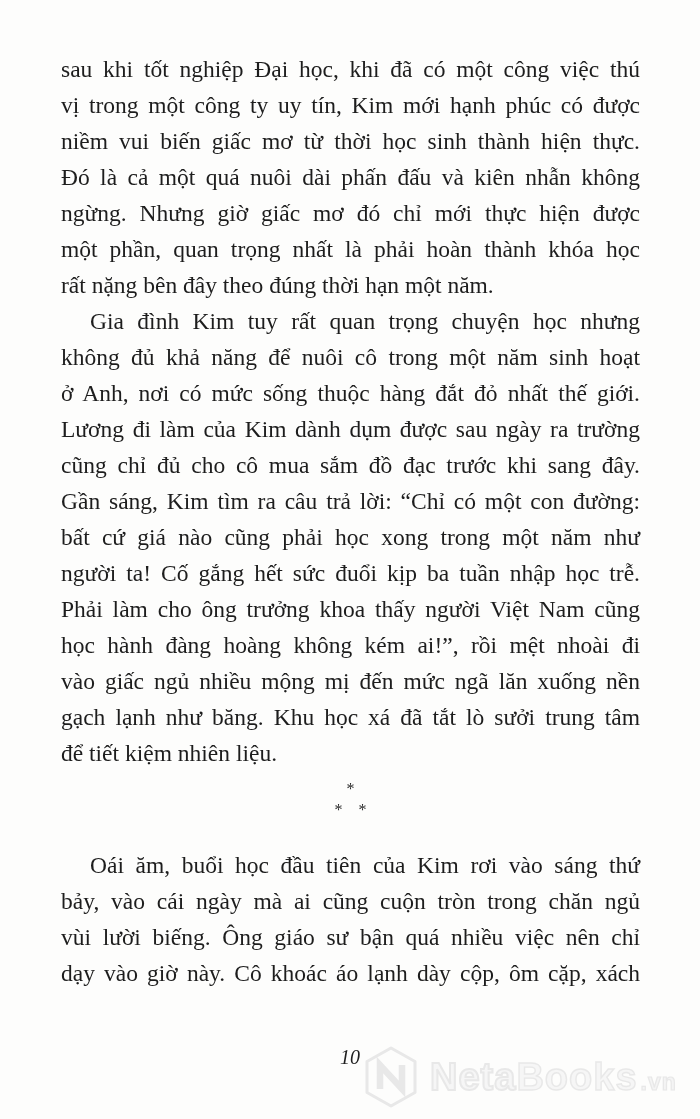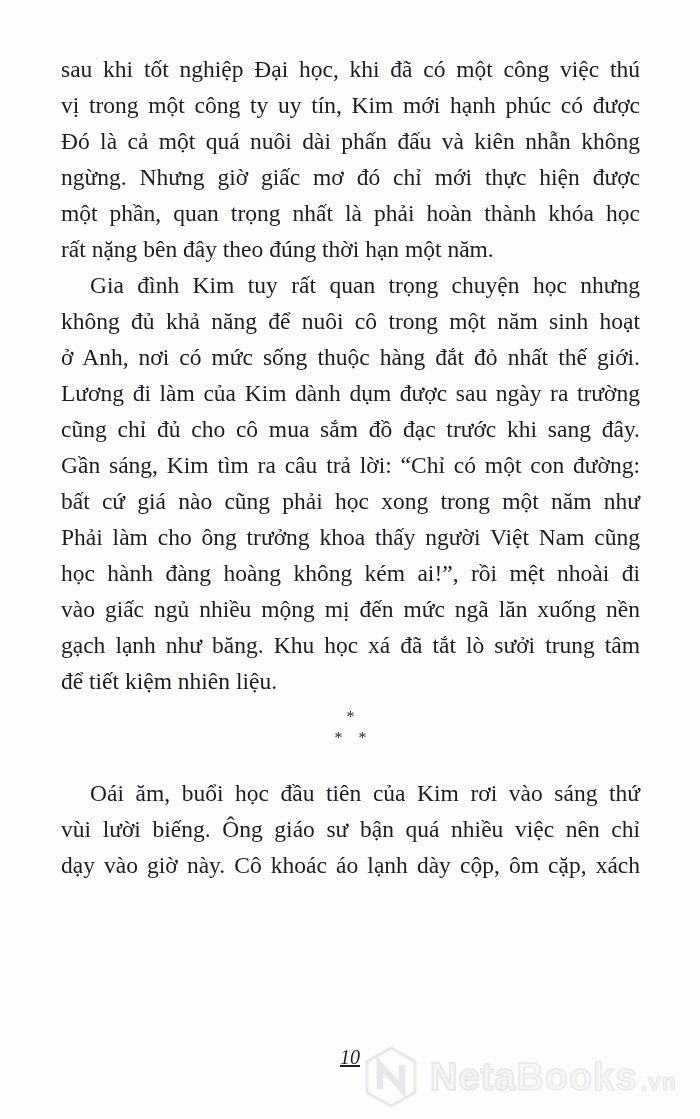--- a/index.html
+++ b/index.html
@@ -53,21 +53,20 @@
   .page-number {
     position: absolute;
     top: 1046px;
     left: 0;
     width: 700px;
     text-align: center;
     font-family: "Liberation Serif", "DejaVu Serif", serif;
     font-style: italic;
     font-size: 20px;
     color: #1f1f1f;
-    text-decoration: underline;
   }
   .watermark {
     position: absolute;
     left: 361px;
     top: 1041px;
     height: 72px;
     display: flex;
     align-items: center;
     gap: 9px;
   }
@@ -102,48 +101,51 @@
 </head>
 <body>
 
 <div class="page">
 
   <div class="text-block">
 
     <div>
       <div class="line">sau khi tốt nghiệp Đại học, khi đã có một công việc thú</div>
       <div class="line">vị trong một công ty uy tín, Kim mới hạnh phúc có được</div>
+      <div class="line">niềm vui biến giấc mơ từ thời học sinh thành hiện thực.</div>
       <div class="line">Đó là cả một quá nuôi dài phấn đấu và kiên nhẫn không</div>
       <div class="line">ngừng. Nhưng giờ giấc mơ đó chỉ mới thực hiện được</div>
       <div class="line">một phần, quan trọng nhất là phải hoàn thành khóa học</div>
       <div class="line no-just">rất nặng bên đây theo đúng thời hạn một năm.</div>
     </div>
 
     <div>
       <div class="line indent">Gia đình Kim tuy rất quan trọng chuyện học nhưng</div>
       <div class="line">không đủ khả năng để nuôi cô trong một năm sinh hoạt</div>
       <div class="line">ở Anh, nơi có mức sống thuộc hàng đắt đỏ nhất thế giới.</div>
       <div class="line">Lương đi làm của Kim dành dụm được sau ngày ra trường</div>
       <div class="line">cũng chỉ đủ cho cô mua sắm đồ đạc trước khi sang đây.</div>
       <div class="line">Gần sáng, Kim tìm ra câu trả lời: “Chỉ có một con đường:</div>
       <div class="line">bất cứ giá nào cũng phải học xong trong một năm như</div>
+      <div class="line">người ta! Cố gắng hết sức đuổi kịp ba tuần nhập học trễ.</div>
       <div class="line">Phải làm cho ông trưởng khoa thấy người Việt Nam cũng</div>
       <div class="line">học hành đàng hoàng không kém ai!”, rồi mệt nhoài đi</div>
       <div class="line">vào giấc ngủ nhiều mộng mị đến mức ngã lăn xuống nền</div>
       <div class="line">gạch lạnh như băng. Khu học xá đã tắt lò sưởi trung tâm</div>
       <div class="line no-just">để tiết kiệm nhiên liệu.</div>
     </div>
 
     <div class="separator">
       <div class="sep-row">*</div>
       <div class="sep-row second">*    *</div>
     </div>
 
     <div>
       <div class="line indent">Oái ăm, buổi học đầu tiên của Kim rơi vào sáng thứ</div>
+      <div class="line">bảy, vào cái ngày mà ai cũng cuộn tròn trong chăn ngủ</div>
       <div class="line">vùi lười biếng. Ông giáo sư bận quá nhiều việc nên chỉ</div>
       <div class="line">dạy vào giờ này. Cô khoác áo lạnh dày cộp, ôm cặp, xách</div>
     </div>
 
   </div>
 
   <div class="page-number">10</div>
 
   <div class="watermark">
     <svg class="wm-logo" width="60" height="64" viewBox="0 0 60 64" fill="none" xmlns="http://www.w3.org/2000/svg">

